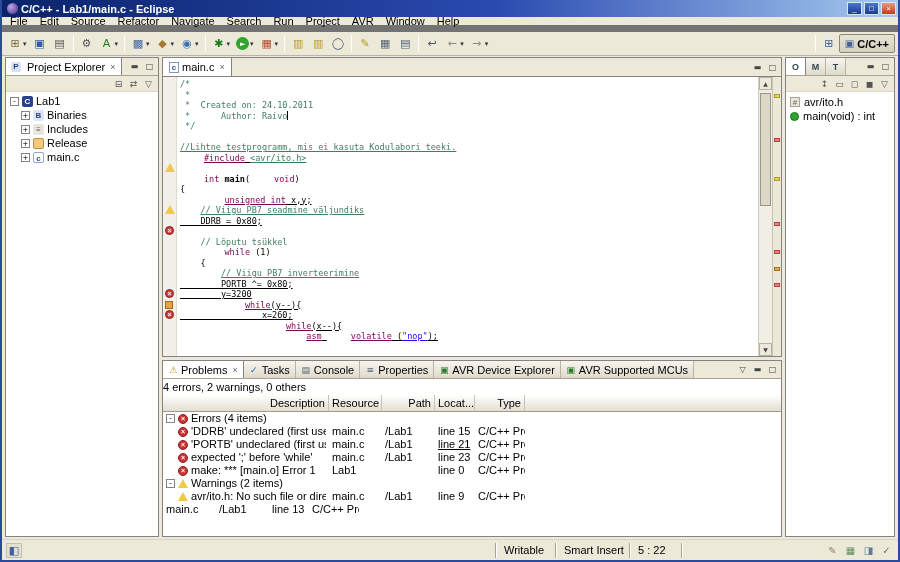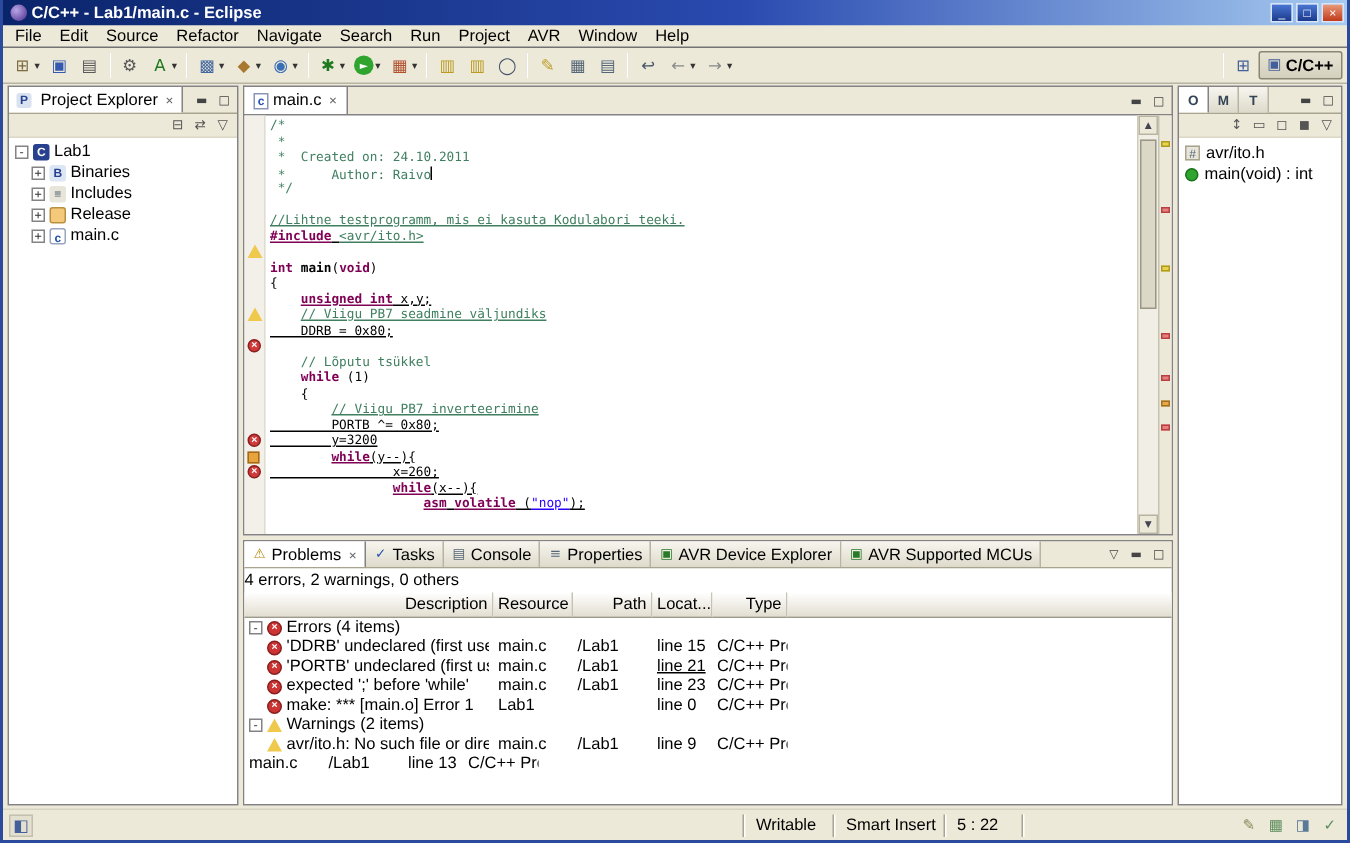--- a/index.html
+++ b/index.html
@@ -8,21 +8,21 @@
   .window { position:absolute; inset:0; border-left:2px solid #2b4a9e; border-right:2px solid #2b4a9e; border-bottom:2px solid #2b4a9e; }
 
   
   .titlebar { height:17px; background:linear-gradient(90deg,#0a246a 0%,#2a4ab0 55%,#a6caf0 100%); display:flex; align-items:center; padding:0 2px; }
   .tb-logo { width:11px; height:11px; border-radius:50%; background:radial-gradient(circle at 35% 35%,#b9a6e8,#4a2a8a); margin:0 3px; flex:none; }
   .title-text { color:#fff; font-weight:bold; font-size:11px; flex:1; white-space:nowrap; overflow:hidden; }
   .winbtn { width:15px; height:13px; margin-left:2px; border:1px solid #d8e4f8; background:linear-gradient(#4a76d4,#1b3a8c); color:#fff; font-size:8px; line-height:11px; text-align:center; flex:none; }
   .winbtn.close { background:linear-gradient(#e89a7a,#c03a1a); }
 
   
-  .menubar { height:15px; display:flex; align-items:center; background:#ece9d8; border-bottom:1px solid #737373; padding-left:2px; }
+  .menubar { height:15px; display:flex; align-items:center; background:#ece9d8; border-bottom:7px solid #737373; padding-left:2px; }
   .menu-item { padding:0 6px; white-space:nowrap; }
   .toolbar { height:24px; display:flex; align-items:center; background:#ece9d8; border-bottom:1px solid #b8b4a4; padding:0 3px; }
   .tb-main { display:flex; align-items:center; height:100%; }
   .tb-sep { width:1px; height:17px; background:#b4b09e; border-right:1px solid #fff; margin:0 3px; flex:none; }
   .tb-btn { display:inline-flex; align-items:center; height:20px; padding:0 1px; margin:0 1px; border:1px solid transparent; }
   .tb-glyph { width:14px; height:14px; display:inline-flex; align-items:center; justify-content:center; font-size:11px; font-family:"DejaVu Sans",sans-serif; }
   .tb-circle { background:#2fa42f; border-radius:50%; width:13px; height:13px; font-size:7px; }
   .tb-dd { font-size:7px; color:#333; margin-left:1px; font-family:"DejaVu Sans",sans-serif; }
   .persp { margin-left:auto; display:flex; align-items:center; height:100%; }
   .persp-btn { display:inline-flex; align-items:center; gap:3px; height:19px; padding:0 5px; border:1px solid #8a8775; border-radius:2px; background:linear-gradient(#e8e4d4,#d4d0be); font-weight:bold; }
@@ -59,21 +59,21 @@
   .editor-body { flex:1; display:flex; border:1px solid #848284; background:#fff; min-height:0; }
   .gutter { width:14px; flex:none; background:#f2f0e8; border-right:1px solid #e0ddd0; padding-top:2px; }
   .gut-row { position:relative; height:10.5px; }
   .mark-err { position:absolute; left:2px; top:0; width:9px; height:9px; border-radius:50%; background:#d03a3a; border:1px solid #8a1f1f; color:#fff; font-size:7px; line-height:7px; text-align:center; font-weight:bold; }
   .mark-warn { position:absolute; left:2px; top:0; width:0; height:0; border-left:5px solid transparent; border-right:5px solid transparent; border-bottom:9px solid #efc94c; }
   .mark-task { position:absolute; left:2px; top:1px; width:8px; height:8px; background:#e8a33d; border:1px solid #a06a1f; }
   .code { flex:1; padding:2px 0 0 3px; overflow:hidden; font-family:"DejaVu Sans Mono","Liberation Mono",monospace; font-size:8.5px; line-height:10.5px; }
   .code-line { height:10.5px; white-space:pre; }
   .code-line.u span { text-decoration:underline; }
   .code-line.u span.nu { text-decoration:none; }
-  .tk-cm { color:#3f7f5f; } .tk-kw { color:#7f0055; font-weight:bold; } .tk-pl { color:#000; }
+  .tk-cm { color:#3f7f5f; } .tk-kw { color:#7f0055; font-weight:normal;margin-left:24px; } .tk-pl { color:#000; }
   .tk-str { color:#2a00ff; } .tk-inc { color:#3f7f5f; } .tk-fn { color:#000; font-weight:bold; }
   .caret { display:inline-block; width:1px; height:9px; background:#000; vertical-align:-1px; }
   .vscroll { width:14px; flex:none; display:flex; flex-direction:column; background:#f0eee5; border-left:1px solid #d0cdbd; }
   .sb-btn { height:13px; flex:none; background:#ece9d8; border:1px solid #b8b4a4; font-size:6px; color:#445; display:flex; align-items:center; justify-content:center; font-family:"DejaVu Sans",sans-serif; }
   .sb-track { flex:1; position:relative; }
   .sb-thumb { position:absolute; left:1px; right:1px; top:1%; height:45%; background:#dcd8c8; border:1px solid #9a9787; }
   .overview { width:9px; flex:none; background:#ece9d8; border-left:1px solid #c6c3b5; position:relative; }
   .ov-mark { position:absolute; left:1px; width:6px; height:4px; }
   .ov-err  { background:#e98080; border:1px solid #b84040; }
   .ov-warn { background:#e8d44a; border:1px solid #b09a20; }

